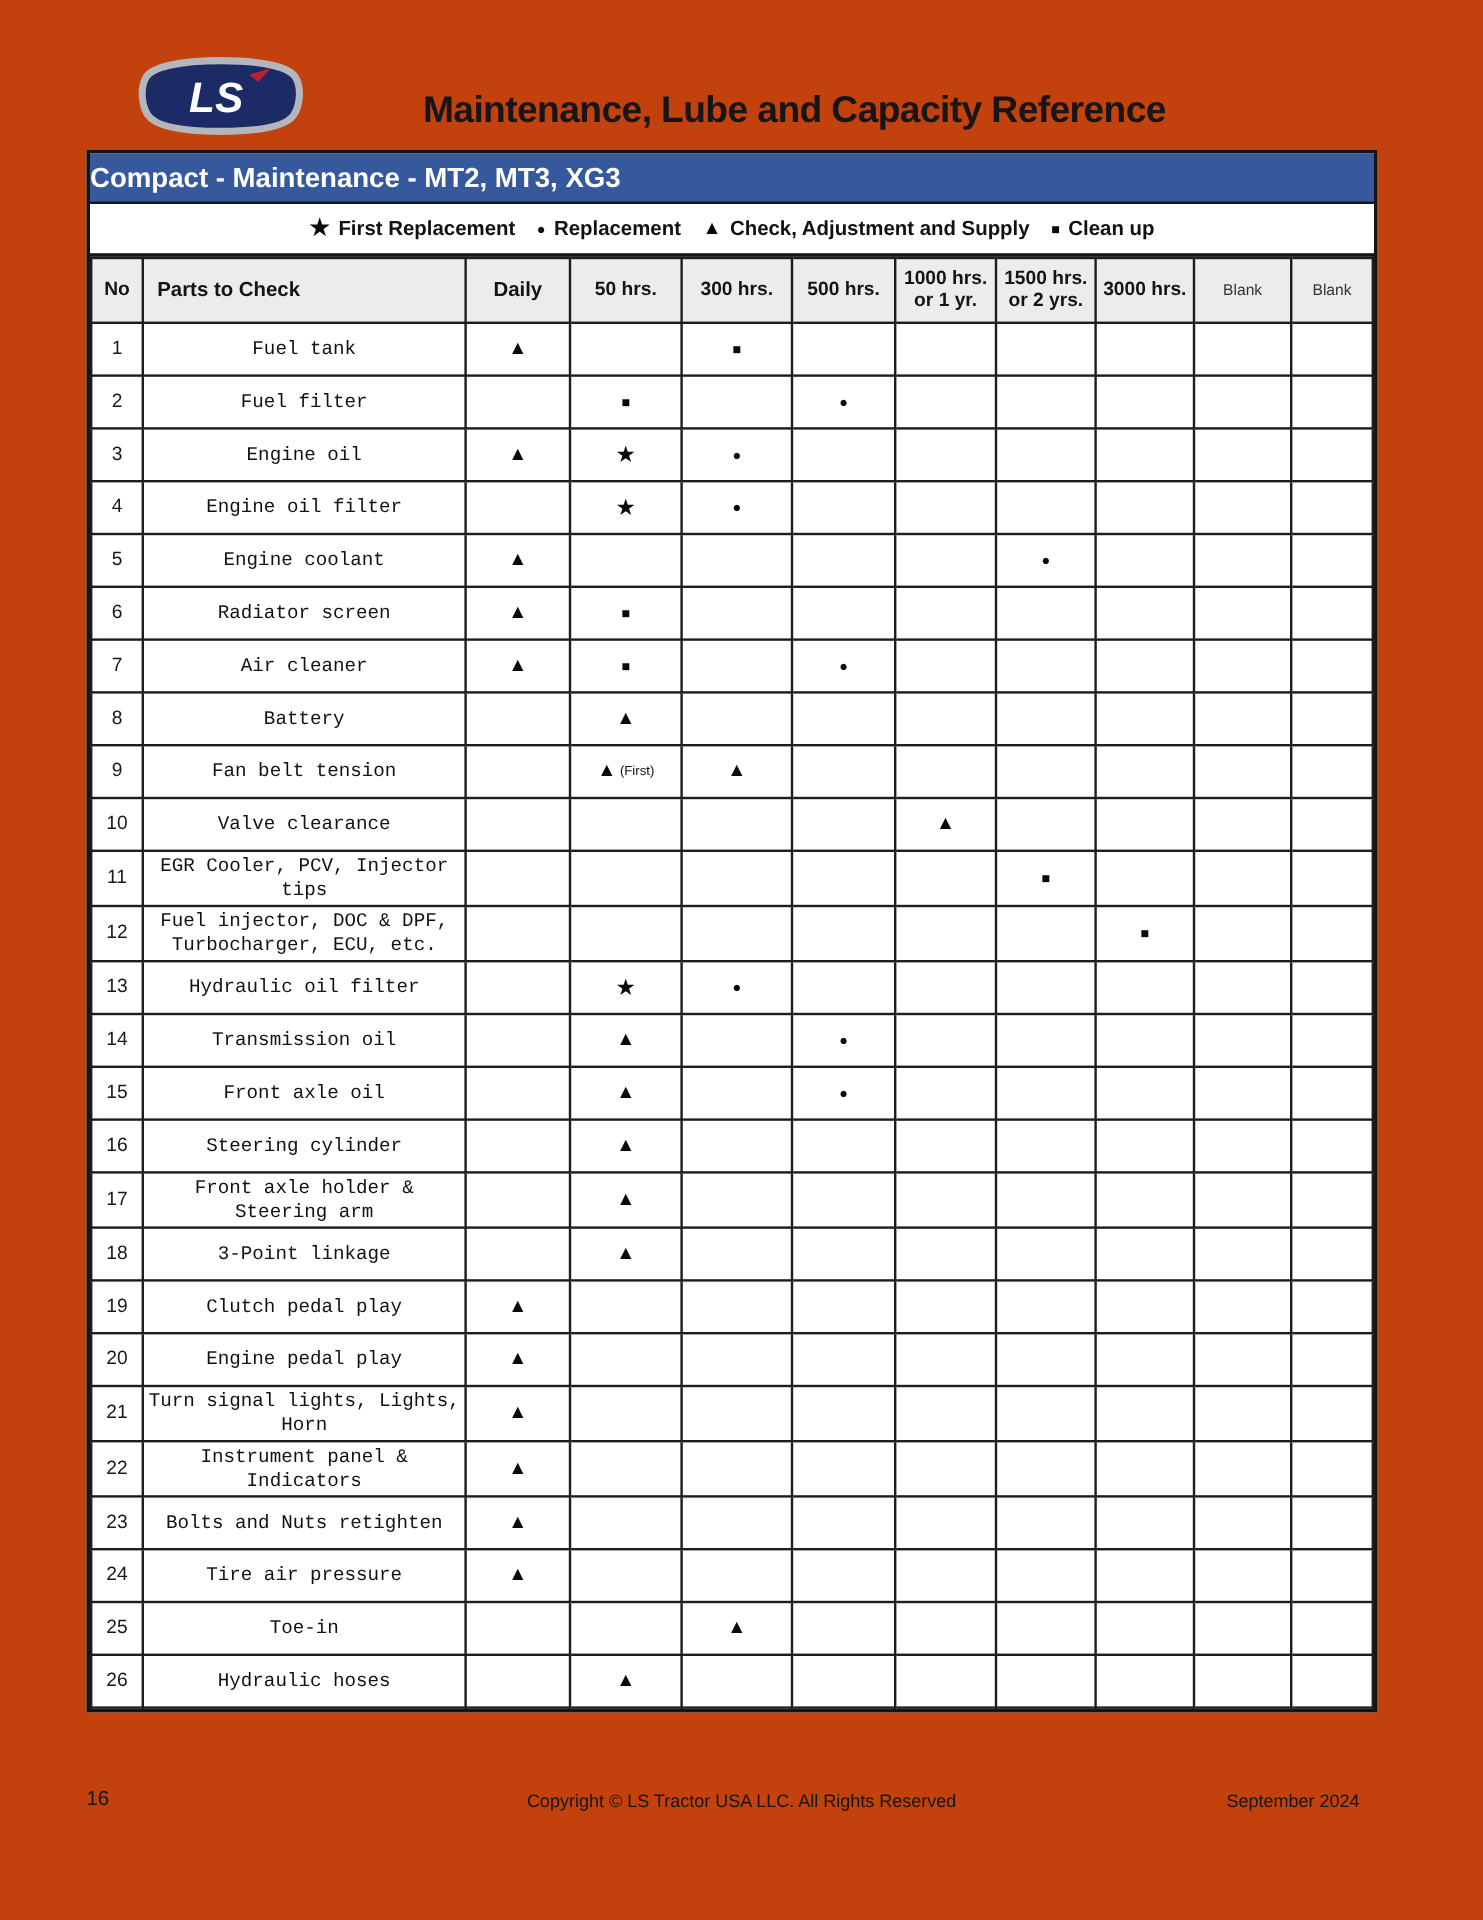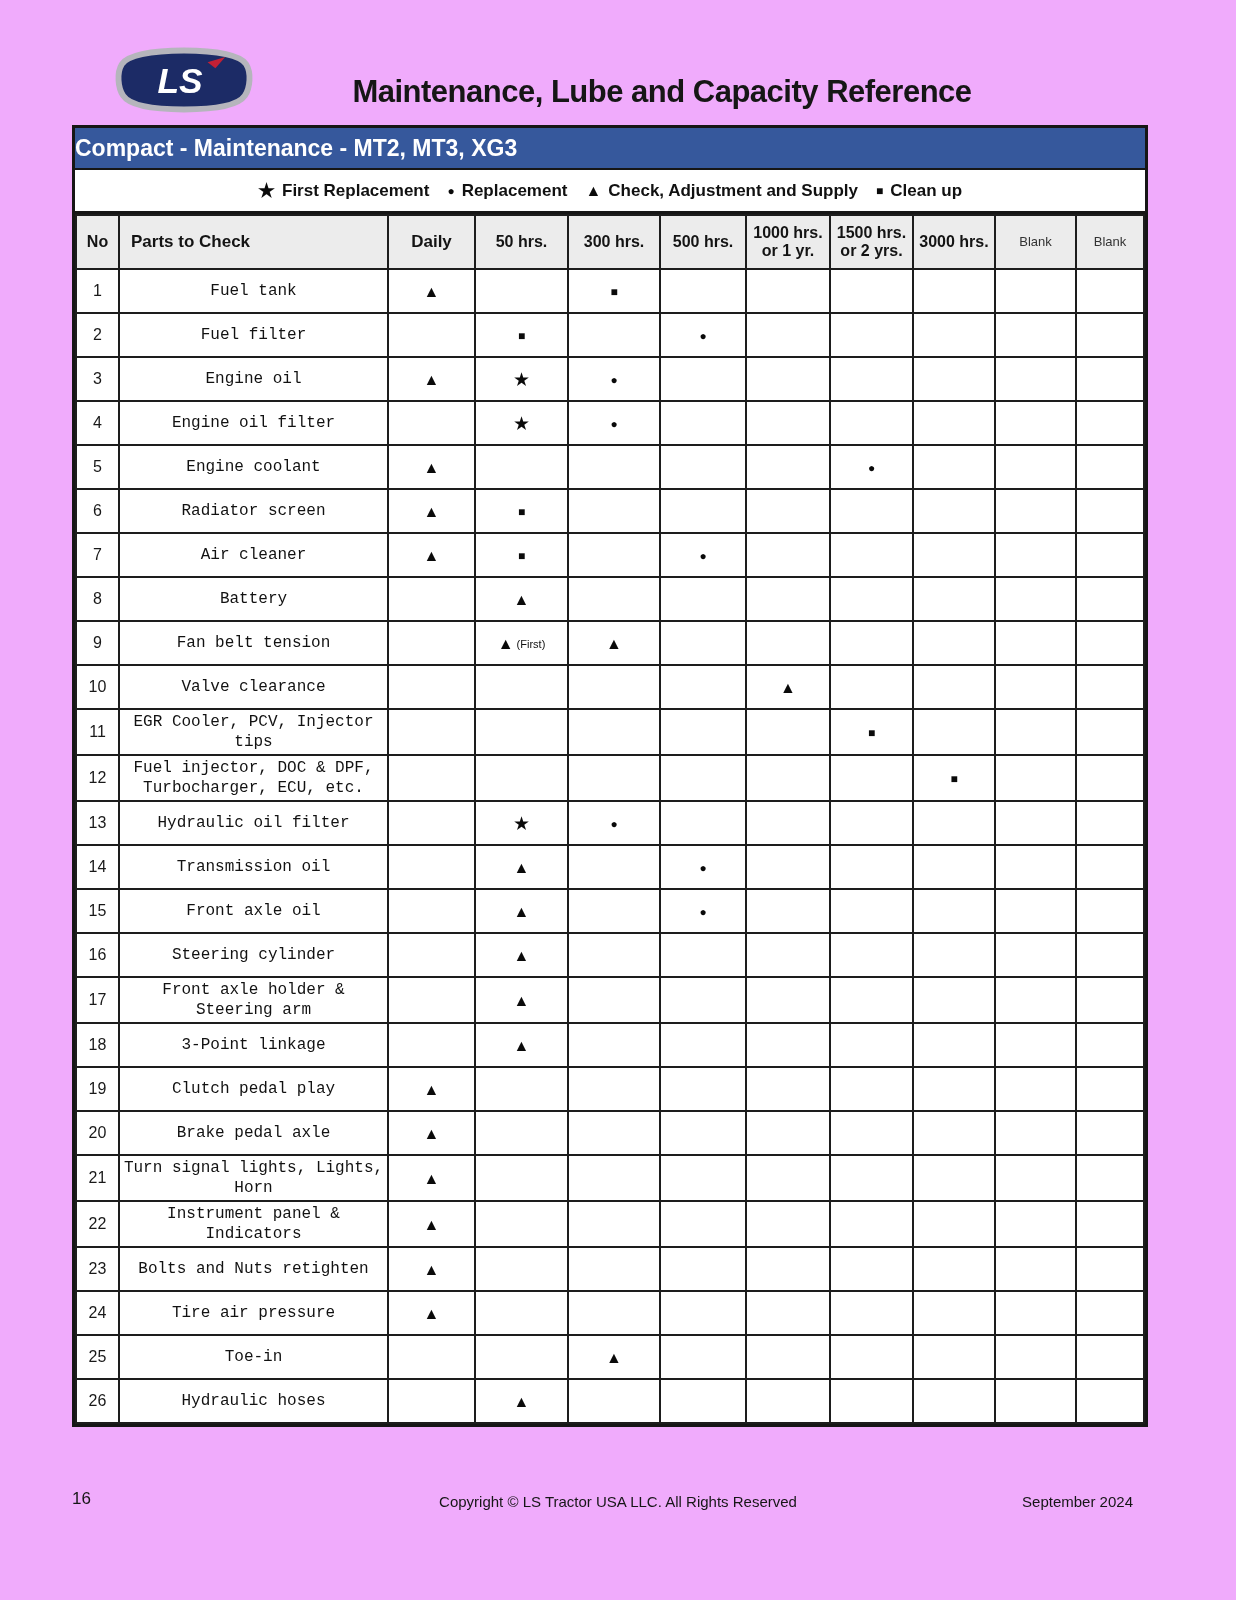--- a/index.html
+++ b/index.html
@@ -1,19 +1,19 @@
 <!DOCTYPE html>
 <html style="--band-blue: #36589C; --header-gray: #ECECEC; --logo-navy: #1C2B66; --logo-silver: #B5B5BC; --logo-red: #C32035;"><head>
 <meta charset="utf-8">
 <style>
   html,body{margin:0;padding:0;background:#888;}
   .page{
     position:relative;
     width:1236px;height:1600px;
-    background:#f0abfc;
+    background:#c2410c;
     font-family:"Liberation Sans", sans-serif;
     color:#111;
     overflow:hidden;
   }
   
   .logo{position:absolute;left:112px;top:46px;width:144px;height:68px;}
   .doc-title{
     position:absolute;left:88px;top:74px;width:1148px;
     text-align:center;
     font-size:31px;font-weight:700;letter-spacing:-0.5px;color:#161616;
@@ -372,21 +372,21 @@
             <td></td>
             <td></td>
             <td></td>
             <td></td>
             <td></td>
             <td></td>
             <td></td>
           </tr>
           <tr>
             <td class="cell-no">20</td>
-            <td class="cell-part">Brake pedal axle</td>
+            <td class="cell-part">Engine pedal play</td>
             <td><span class="sym sym-tri">▲</span></td>
             <td></td>
             <td></td>
             <td></td>
             <td></td>
             <td></td>
             <td></td>
             <td></td>
             <td></td>
           </tr>

